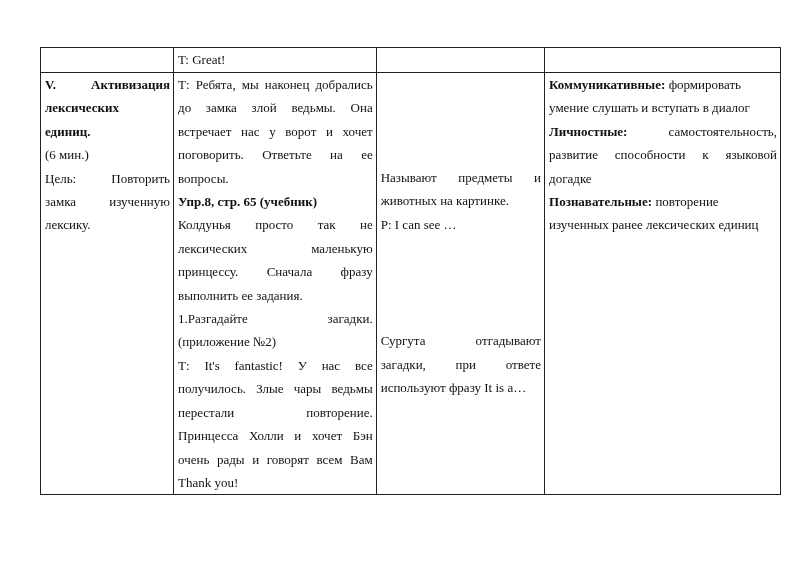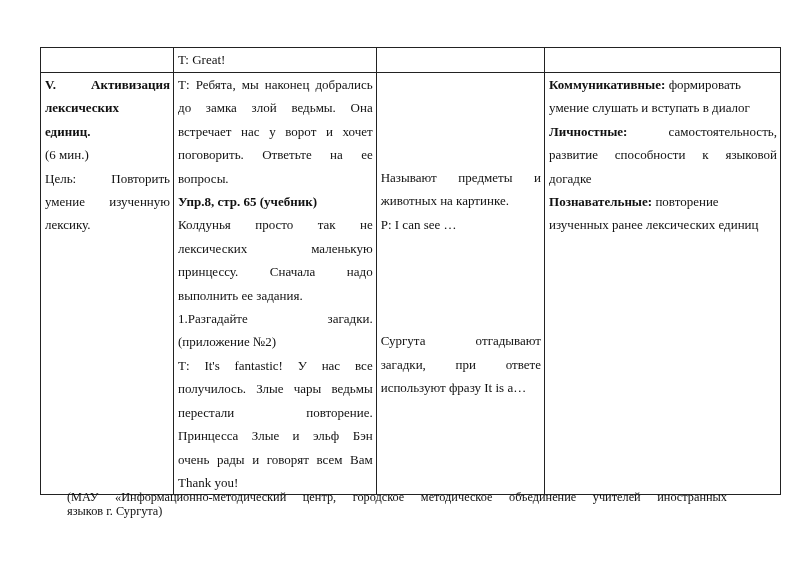--- a/index.html
+++ b/index.html
@@ -47,46 +47,46 @@
           <span>Активизация</span>
         </div>
         <div class="b">лексических</div>
         <div class="b">единиц.</div>
         <div>(6 мин.)</div>
         <div class="j">
           <span class="u">Цель:</span>
           <span>Повторить</span>
         </div>
         <div class="j">
-          <span>умение</span>
+          <span>замка</span>
           <span>изученную</span>
         </div>
         <div>лексику.</div>
       </td>
       <td>
         <div class="j">Т: Ребята, мы наконец добрались</div>
         <div class="j">до замка злой ведьмы. Она</div>
         <div class="j">встречает нас у ворот и хочет</div>
         <div class="j">поговорить. Ответьте на ее</div>
         <div class="nl">вопросы.</div>
         <div class="b">Упр.8, стр. 65 (учебник)</div>
         <div class="j">Колдунья просто так не</div>
         <div class="j">лексических маленькую</div>
-        <div class="j">принцессу. Сначала надо</div>
+        <div class="j">принцессу. Сначала фразу</div>
         <div class="nl">выполнить ее задания.</div>
         <div class="j">1.Разгадайте загадки.</div>
         <div class="nl">(приложение №2)</div>
         <div class="j">
           <span>Т:</span>
           <span>It's fantastic!</span>
           <span>У нас все</span>
         </div>
         <div class="j">получилось. Злые чары ведьмы</div>
         <div class="j">перестали повторение.</div>
-        <div class="j">Принцесса Злые и эльф Бэн</div>
+        <div class="j">Принцесса Холли и хочет Бэн</div>
         <div class="j">очень рады и говорят всем Вам</div>
         <div class="nl">Thank you!</div>
       </td>
       <td>
         <div style="height:93px"></div>
         <div class="j">Называют предметы и</div>
         <div class="nl">животных на картинке.</div>
         <div class="nl">P: I can see …</div>
         <div style="height:93px"></div>
         <div class="j">Сургута отгадывают</div>
@@ -111,17 +111,13 @@
         <div class="nl">
           <span class="b">Познавательные:</span>
           <span>повторение</span>
         </div>
         <div class="nl">изученных ранее лексических единиц</div>
       </td>
     </tr>
   </tbody>
     </table>
 
-  <div class="footer">
-    <span class="l1">(МАУ «Информационно-методический центр, городское методическое объединение учителей иностранных</span>
-    <span class="l2">языков г. Сургута)</span>
-  </div>
 </div>
 
 </body></html>

